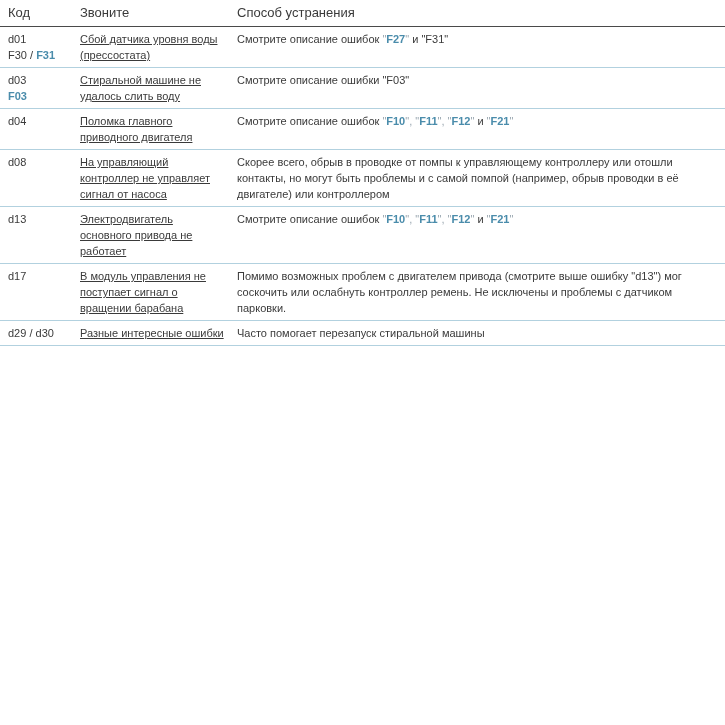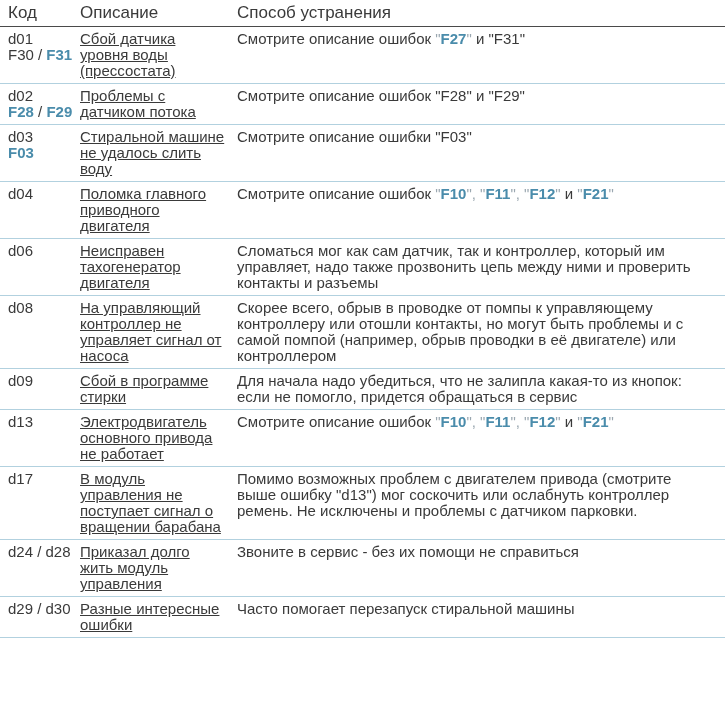--- a/index.html
+++ b/index.html
@@ -18,33 +18,33 @@
     width: 725px;
     border-collapse: collapse;
     table-layout: fixed;
   }
   col.c-code { width: 80px; }
   col.c-desc { width: 157px; }
   col.c-cure { width: auto; }
 
   thead th {
     text-align: left;
-    font-size: 17px;
+    font-size: 13px;
     font-weight: 400;
     line-height: 16px;
     color: var(--text, #3a3a3a);
     padding: 5px 0 5px 0;
     border-bottom: 1px solid var(--header-border, #4a4a4a);
     white-space: nowrap;
   }
   thead th.h-code { padding-left: 8px; }
 
   tbody td {
     vertical-align: top;
-    font-size: 15px;
+    font-size: 11px;
     line-height: 16px;
     padding: 4px 0 4px 0;
     border-bottom: 1px solid var(--row-border, #b2d1df);
   }
   td.code-cell { padding-left: 8px; padding-right: 6px; }
   td.desc-cell { padding-right: 12px; text-decoration: underline; }
   td.cure-cell { padding-right: 14px; }
 
   .seg-plain { color: var(--text, #3a3a3a); }
   .seg-link  { color: var(--link, #4a8cab); cursor: pointer; font-weight: bold; }
@@ -56,99 +56,70 @@
 
 <table class="codes">
   <colgroup>
     <col class="c-code">
     <col class="c-desc">
     <col class="c-cure">
   </colgroup>
   <thead>
     <tr>
       <th class="h-code">Код</th>
-      <th>Описание</th>
+      <th>Звоните</th>
       <th>Способ устранения</th>
     </tr>
   </thead>
   <tbody>
       <tr>
         <td class="code-cell">
           <div class="code-line"><span class="seg-plain">d01</span></div>
           <div class="code-line"><span class="seg-plain">F30 / </span><span class="seg-link">F31</span></div>
         </td>
         <td class="desc-cell">Сбой датчика уровня воды (прессостата)</td>
         <td class="cure-cell"><span class="seg-plain">Смотрите описание ошибок </span><span class="seg-muted">"</span><span class="seg-link">F27</span><span class="seg-muted">"</span><span class="seg-plain"> и "F31"</span></td>
-      </tr>
-      <tr>
-        <td class="code-cell">
-          <div class="code-line"><span class="seg-plain">d02</span></div>
-          <div class="code-line"><span class="seg-link">F28</span><span class="seg-plain"> / </span><span class="seg-link">F29</span></div>
-        </td>
-        <td class="desc-cell">Проблемы с датчиком потока</td>
-        <td class="cure-cell"><span class="seg-plain">Смотрите описание ошибок "F28" и "F29"</span></td>
       </tr>
       <tr>
         <td class="code-cell">
           <div class="code-line"><span class="seg-plain">d03</span></div>
           <div class="code-line"><span class="seg-link">F03</span></div>
         </td>
         <td class="desc-cell">Стиральной машине не удалось слить воду</td>
         <td class="cure-cell"><span class="seg-plain">Смотрите описание ошибки "F03"</span></td>
       </tr>
       <tr>
         <td class="code-cell">
           <div class="code-line"><span class="seg-plain">d04</span></div>
         </td>
         <td class="desc-cell">Поломка главного приводного двигателя</td>
         <td class="cure-cell"><span class="seg-plain">Смотрите описание ошибок </span><span class="seg-muted">"</span><span class="seg-link">F10</span><span class="seg-muted">", "</span><span class="seg-link">F11</span><span class="seg-muted">", "</span><span class="seg-link">F12</span><span class="seg-muted">"</span><span class="seg-plain"> и </span><span class="seg-muted">"</span><span class="seg-link">F21</span><span class="seg-muted">"</span></td>
       </tr>
       <tr>
         <td class="code-cell">
-          <div class="code-line"><span class="seg-plain">d06</span></div>
-        </td>
-        <td class="desc-cell">Неисправен тахогенератор двигателя</td>
-        <td class="cure-cell"><span class="seg-plain">Сломаться мог как сам датчик, так и контроллер, который им управляет, надо также прозвонить цепь между ними и проверить контакты и разъемы</span></td>
-      </tr>
-      <tr>
-        <td class="code-cell">
           <div class="code-line"><span class="seg-plain">d08</span></div>
         </td>
         <td class="desc-cell">На управляющий контроллер не управляет сигнал от насоса</td>
         <td class="cure-cell"><span class="seg-plain">Скорее всего, обрыв в проводке от помпы к управляющему контроллеру или отошли контакты, но могут быть проблемы и с самой помпой (например, обрыв проводки в её двигателе) или контроллером</span></td>
-      </tr>
-      <tr>
-        <td class="code-cell">
-          <div class="code-line"><span class="seg-plain">d09</span></div>
-        </td>
-        <td class="desc-cell">Сбой в программе стирки</td>
-        <td class="cure-cell"><span class="seg-plain">Для начала надо убедиться, что не залипла какая-то из кнопок: если не помогло, придется обращаться в сервис</span></td>
       </tr>
       <tr>
         <td class="code-cell">
           <div class="code-line"><span class="seg-plain">d13</span></div>
         </td>
         <td class="desc-cell">Электродвигатель основного привода не работает</td>
         <td class="cure-cell"><span class="seg-plain">Смотрите описание ошибок </span><span class="seg-muted">"</span><span class="seg-link">F10</span><span class="seg-muted">", "</span><span class="seg-link">F11</span><span class="seg-muted">", "</span><span class="seg-link">F12</span><span class="seg-muted">"</span><span class="seg-plain"> и </span><span class="seg-muted">"</span><span class="seg-link">F21</span><span class="seg-muted">"</span></td>
       </tr>
       <tr>
         <td class="code-cell">
           <div class="code-line"><span class="seg-plain">d17</span></div>
         </td>
         <td class="desc-cell">В модуль управления не поступает сигнал о вращении барабана</td>
         <td class="cure-cell"><span class="seg-plain">Помимо возможных проблем с двигателем привода (смотрите выше ошибку "d13") мог соскочить или ослабнуть контроллер ремень. Не исключены и проблемы с датчиком парковки.</span></td>
       </tr>
       <tr>
         <td class="code-cell">
-          <div class="code-line"><span class="seg-plain">d24 / d28</span></div>
-        </td>
-        <td class="desc-cell">Приказал долго жить модуль управления</td>
-        <td class="cure-cell"><span class="seg-plain">Звоните в сервис - без их помощи не справиться</span></td>
-      </tr>
-      <tr>
-        <td class="code-cell">
           <div class="code-line"><span class="seg-plain">d29 / d30</span></div>
         </td>
         <td class="desc-cell">Разные интересные ошибки</td>
         <td class="cure-cell"><span class="seg-plain">Часто помогает перезапуск стиральной машины</span></td>
       </tr>
     </tbody>
 </table>
 
 </body></html>

